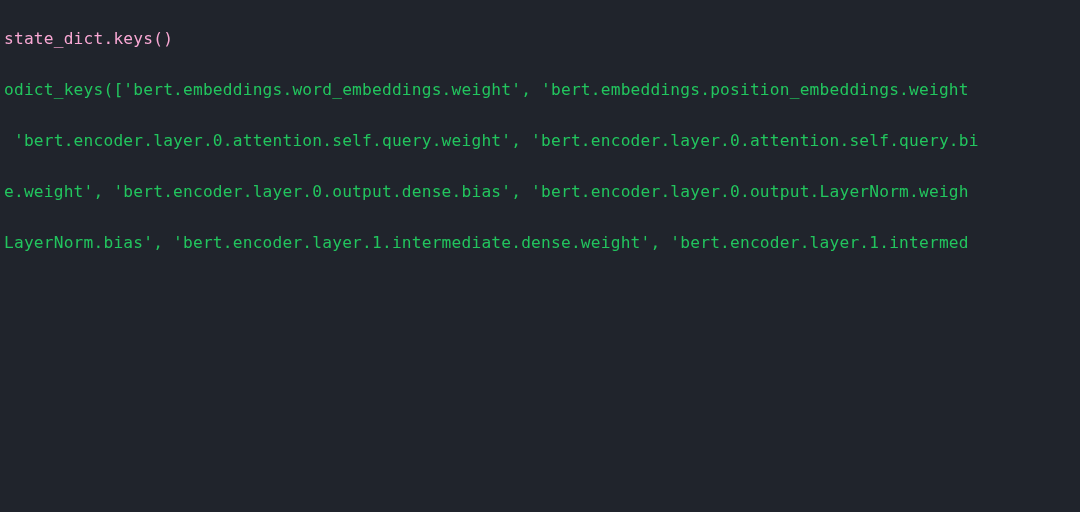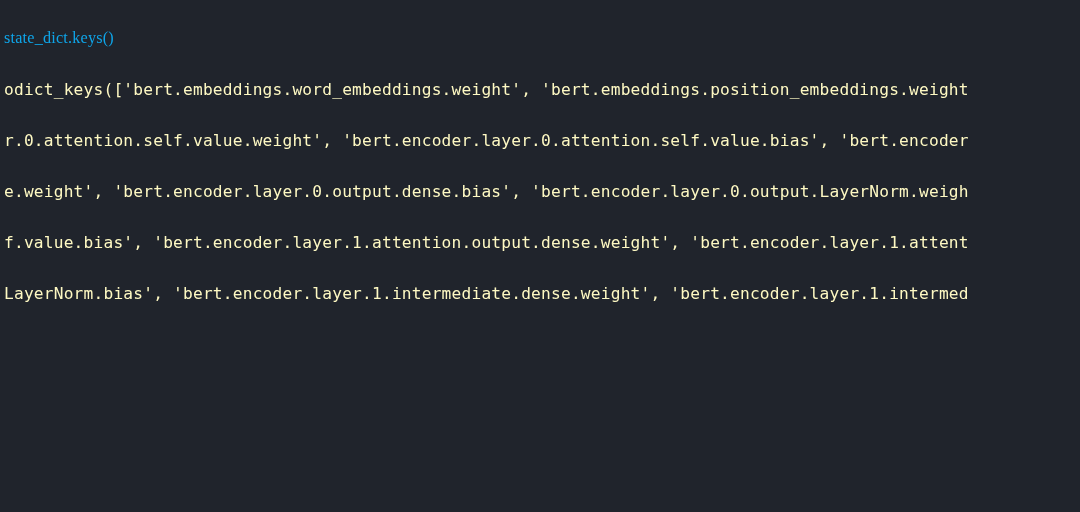--- a/index.html
+++ b/index.html
@@ -11,32 +11,31 @@
     background: #20242c;
     font-family: "Menlo", "Consolas", "DejaVu Sans Mono", monospace;
     font-size: 16.2px;
     line-height: 25.5px;
     letter-spacing: 0.2px;
   }
   .terminal {
     white-space: pre;
     padding: 0 4px 0 4px;
   }
-  .line.input   { color: #0ea5e9; font-family: Liberation Serif, serif; }
-  .line.output  { color: #fef9c3; }
+  .line.input   { color: #f9a8d4; }
+  .line.output  { color: #22c55e; }
 </style>
 </head>
 <body>
 
 <div class="terminal">
 <div class="line input">state_dict.keys()</div>
 <div class="line output">odict_keys(['bert.embeddings.word_embeddings.weight', 'bert.embeddings.position_embeddings.weight</div>
-<div class="line output">r.0.attention.self.value.weight', 'bert.encoder.layer.0.attention.self.value.bias', 'bert.encoder</div>
+<div class="line output"> 'bert.encoder.layer.0.attention.self.query.weight', 'bert.encoder.layer.0.attention.self.query.bi</div>
 <div class="line output">e.weight', 'bert.encoder.layer.0.output.dense.bias', 'bert.encoder.layer.0.output.LayerNorm.weigh</div>
-<div class="line output">f.value.bias', 'bert.encoder.layer.1.attention.output.dense.weight', 'bert.encoder.layer.1.attent</div>
 <div class="line output">LayerNorm.bias', 'bert.encoder.layer.1.intermediate.dense.weight', 'bert.encoder.layer.1.intermed</div>
 
 
 
 
 
 
 
 
 

